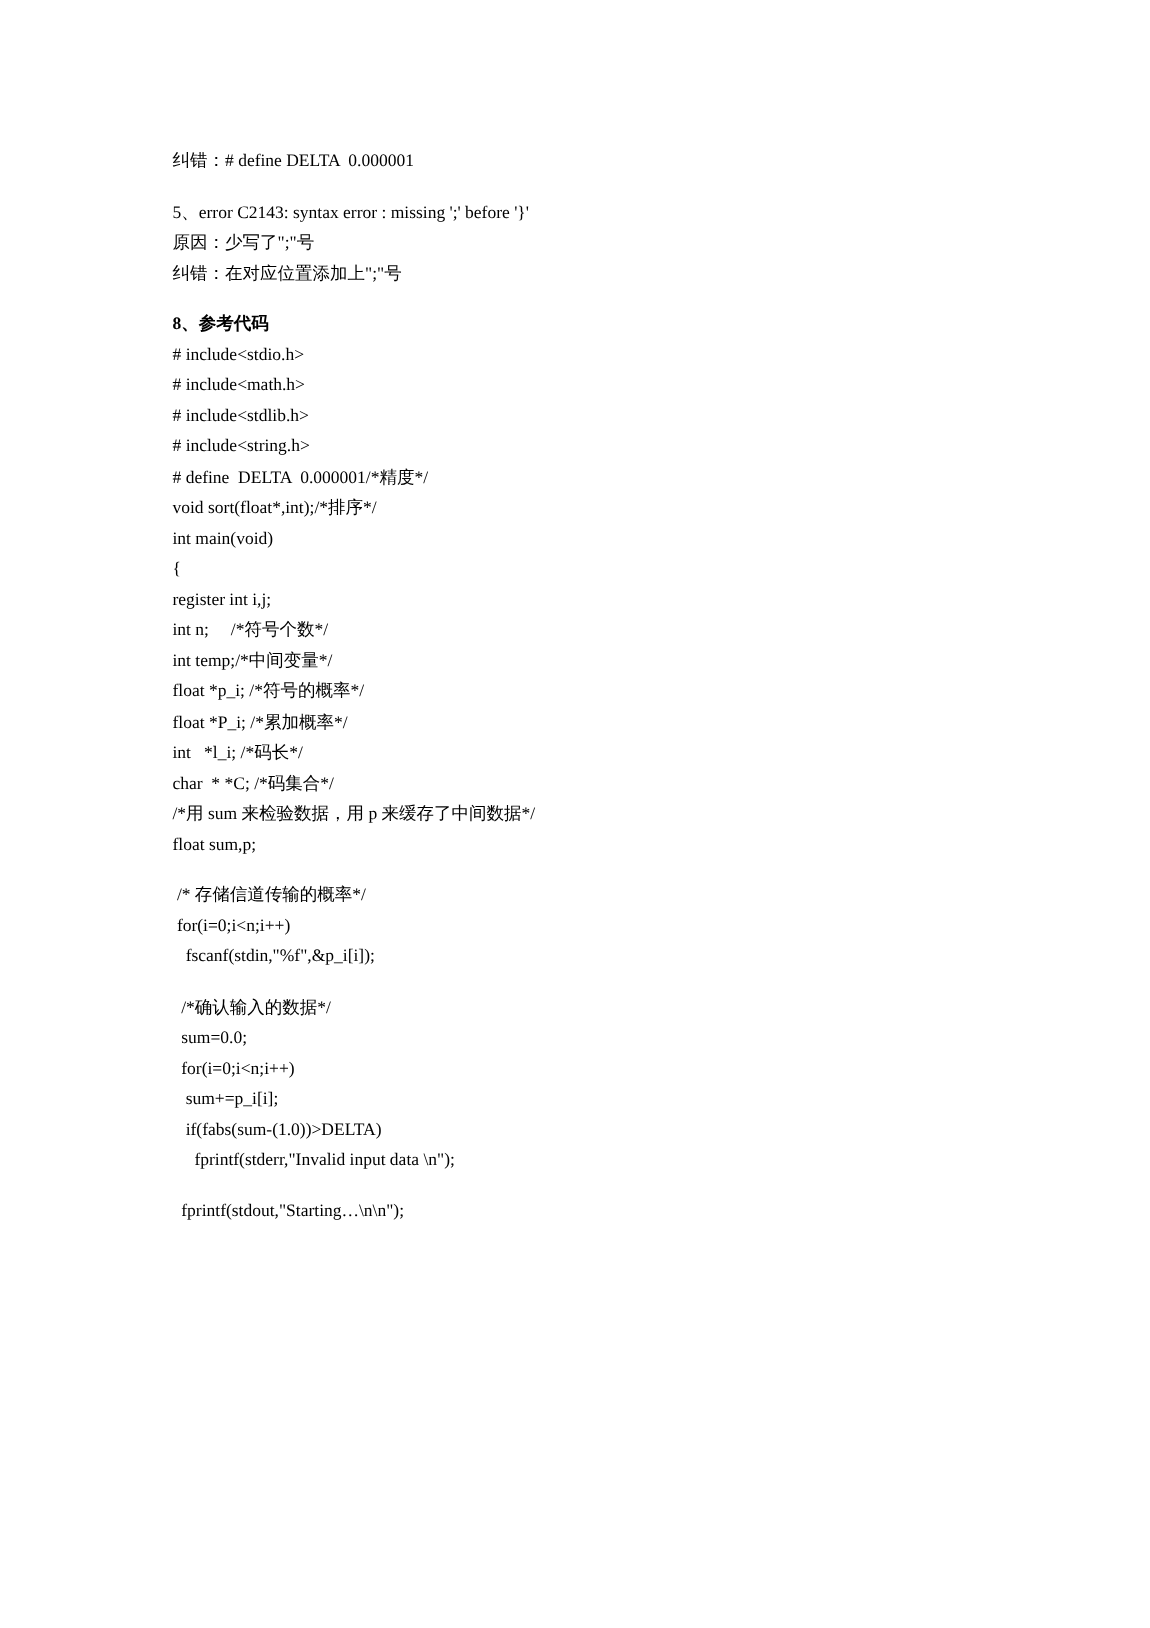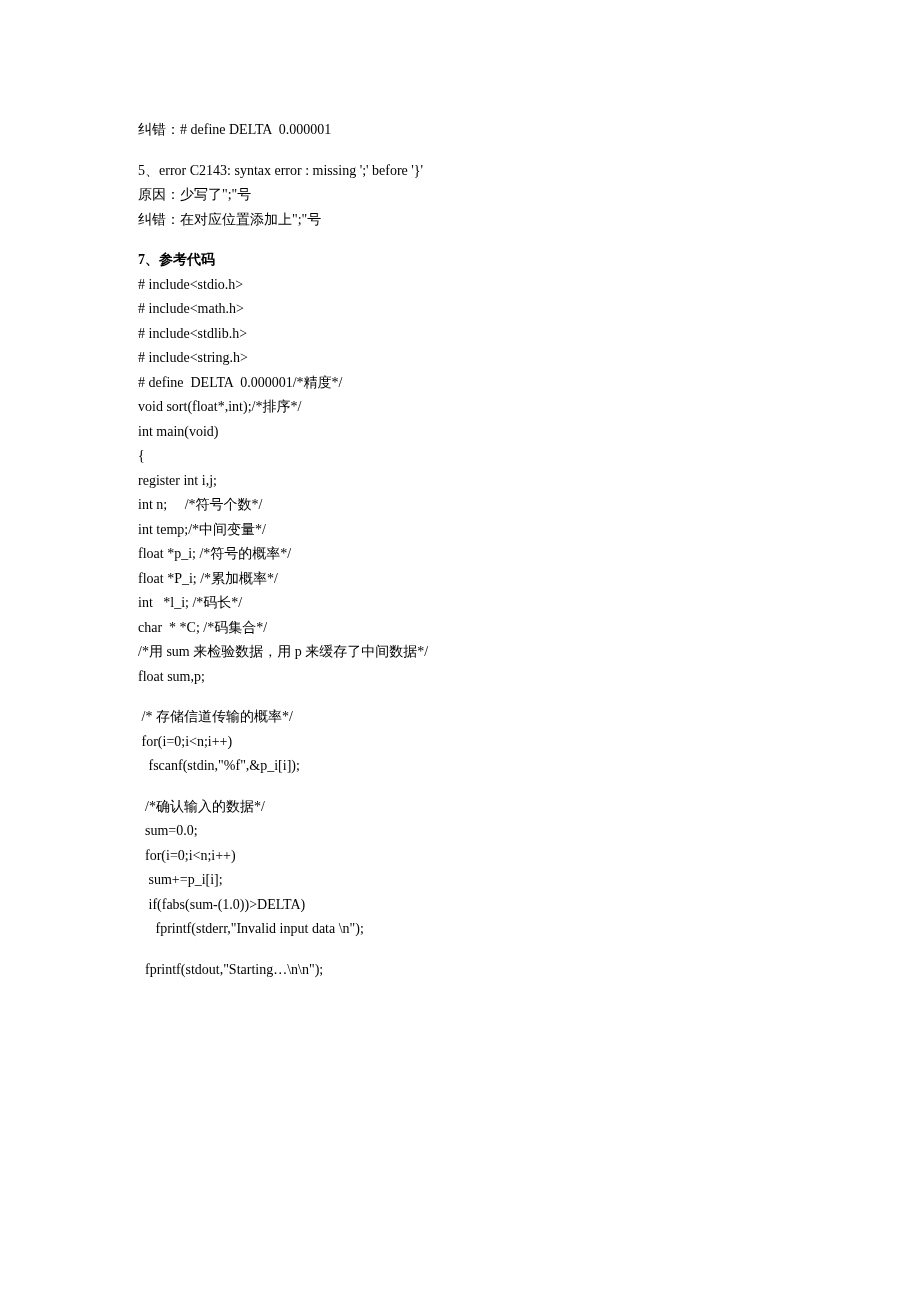--- a/index.html
+++ b/index.html
@@ -32,21 +32,21 @@
 <body>
 
 <div class="page">
 
   <div class="block">纠错：# define DELTA  0.000001</div>
 
   <div class="block"><span>5、error C2143: syntax error : missing ';' before '}'</span>
 <span>原因：少写了";"号</span>
 <span>纠错：在对应位置添加上";"号</span></div>
 
-  <div class="heading block tight">7、参考代码</div>
+  <div class="heading block tight">8、参考代码</div>
 
   <div class="block"># include&lt;stdio.h&gt;
 # include&lt;math.h&gt;
 # include&lt;stdlib.h&gt;
 # include&lt;string.h&gt;
 # define  DELTA  0.000001/*精度*/
 void sort(float*,int);/*排序*/
 int main(void)
 {
 register int i,j;

